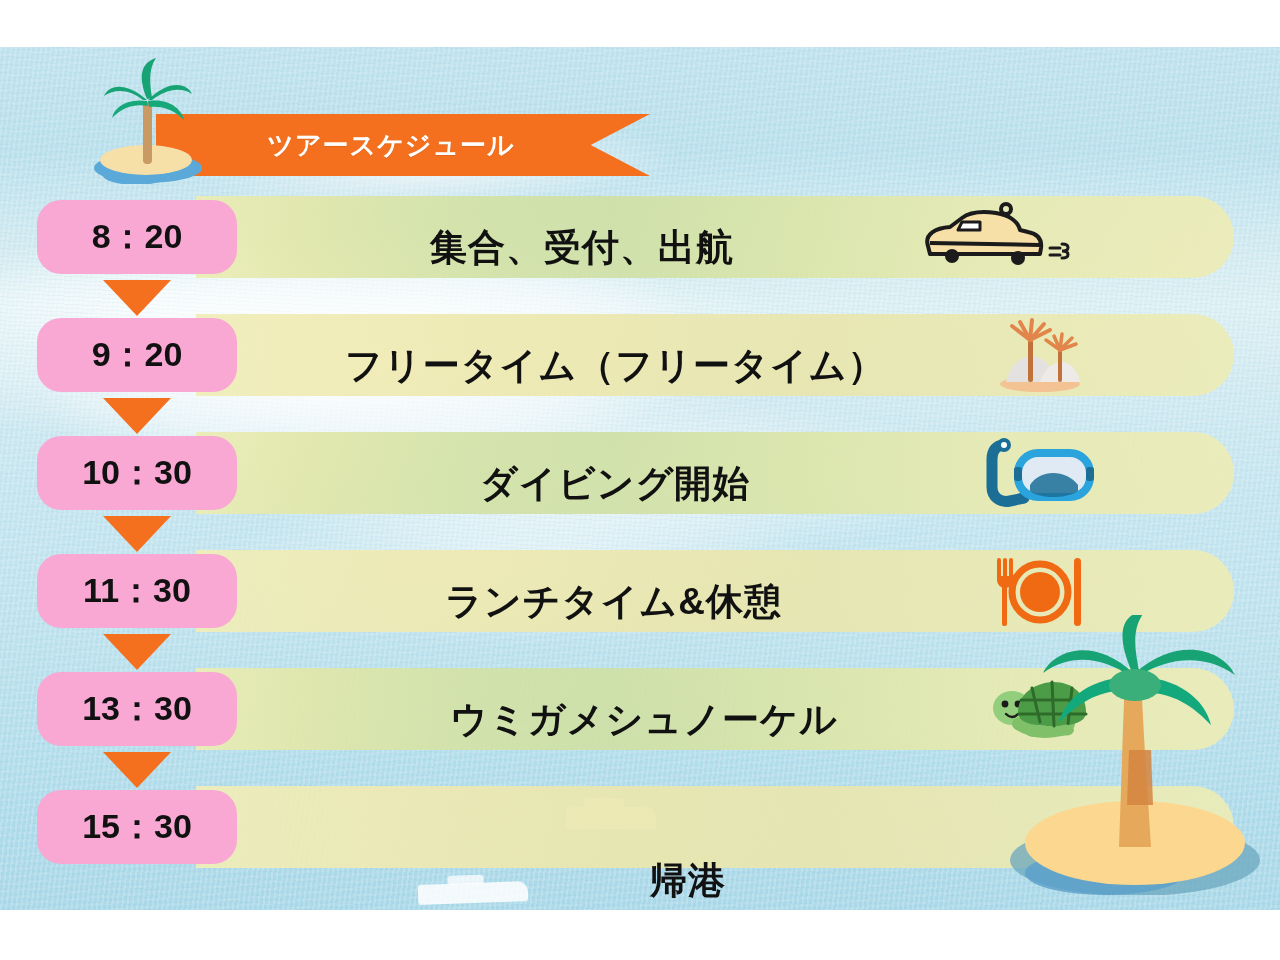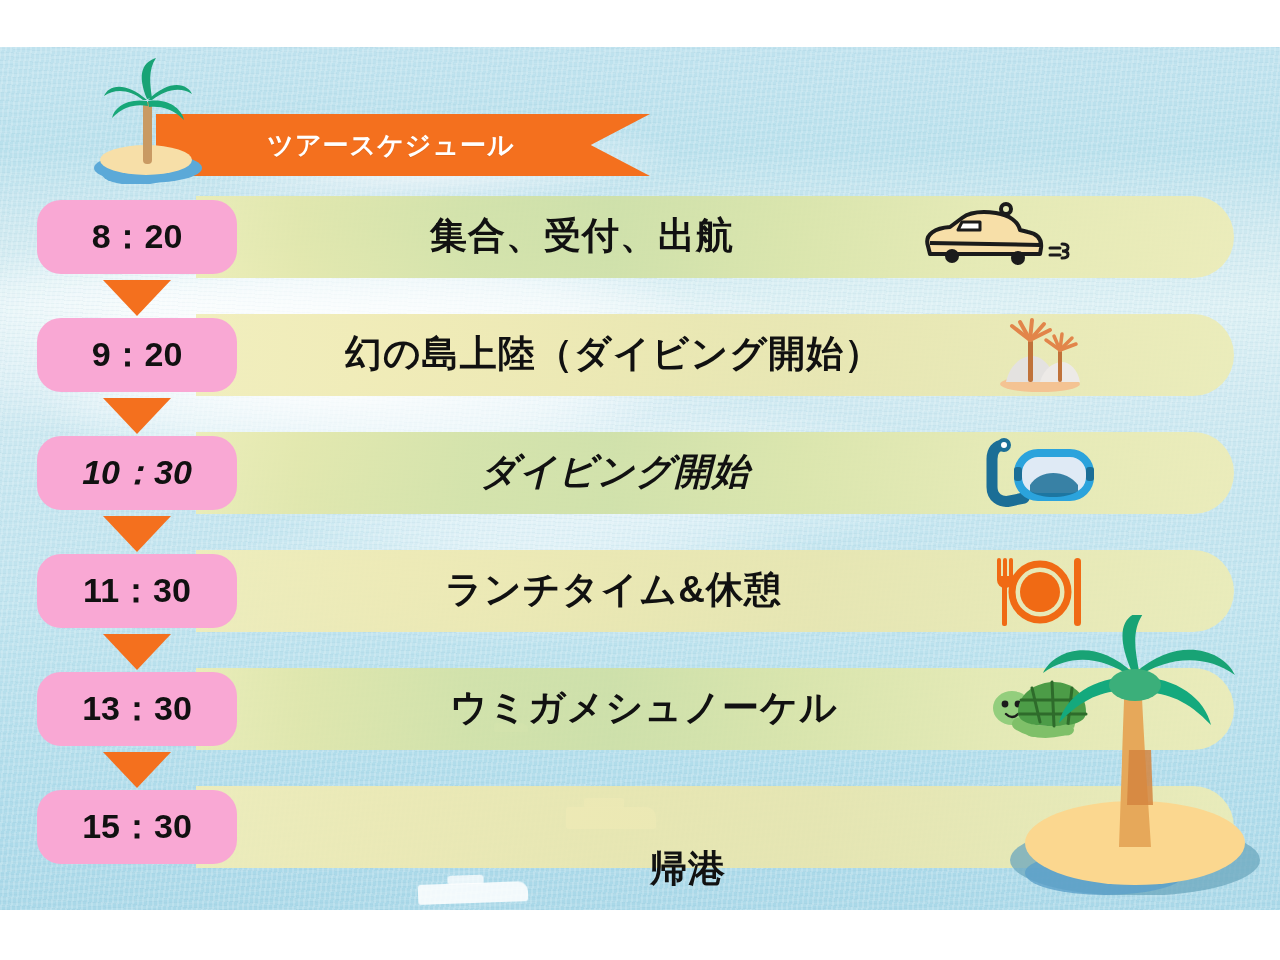--- a/index.html
+++ b/index.html
@@ -89,21 +89,21 @@
     color:#111; font-size:34px; font-weight:bold; letter-spacing:0px;
     white-space:nowrap;
   }
   .arrow{
     position:absolute; left:103px; width:68px; height:36px;
     background:#F4701E;
     -webkit-clip-path:polygon(0 0, 100% 0, 50% 100%);
     clip-path:polygon(0 0, 100% 0, 50% 100%);
   }
   .label{
-    position:absolute; top:0; height:80px; display:flex; align-items:center;
+    position:absolute; top:12px; height:80px; display:flex; align-items:center;
     color:#111; font-size:37px; font-weight:bold; letter-spacing:1px;
     white-space:nowrap;
   }
   .row-icon{ position:absolute; top:0; height:82px; display:flex; align-items:center; justify-content:center; }
 
   
   .isle-big{ position:absolute; left:985px; top:615px; width:300px; height:280px; }
 
   .footer-white{ position:absolute; left:0; top:910px; width:1280px; height:50px; background:#fff; }
   .header-white{ position:absolute; left:0; top:0; width:1280px; height:47px; background:#fff; }
@@ -161,21 +161,21 @@
           </g>
         </svg>
       </div>
     </div>
 
     <div class="arrow" style="top:280px;"></div>
 
     <div class="row alt" style="top:314px;">
       <div class="band"></div>
       <div class="time-pill">9：20</div>
-      <div class="label" style="left:345px;">幻の島上陸（ダイビング開始）</div>
+      <div class="label" style="left:345px;">フリータイム（フリータイム）</div>
       <div class="row-icon" style="left:985px; width:110px;">
         <svg width="105" height="78" viewBox="0 0 105 78">
           <ellipse cx="52" cy="68" rx="40" ry="8" fill="#F6B98A" opacity=".8"></ellipse>
           <path d="M18 66 C22 48 34 40 44 40 C54 40 64 50 68 66 Z" fill="#E4E2E0"></path>
           <path d="M52 66 C56 52 66 46 74 46 C82 46 90 54 92 66 Z" fill="#EDEAE7"></path>
           <rect x="40" y="24" width="5" height="42" rx="2" fill="#C0723A"></rect>
           <rect x="70" y="34" width="4" height="32" rx="2" fill="#C0723A"></rect>
           <g stroke="#E2854A" stroke-width="4" stroke-linecap="round" fill="none">
             <path d="M42 24 L24 10"></path>
               <path d="M42 24 L32 6"></path>
@@ -189,21 +189,21 @@
               <path d="M72 34 L74 18"></path>
             <path d="M72 34 L84 22"></path>
               <path d="M72 34 L88 28"></path>
           </g>
         </svg>
       </div>
     </div>
 
     <div class="arrow" style="top:398px;"></div>
 
-    <div class="row" style="top:432px;font-style:italic;">
+    <div class="row" style="top:432px;">
       <div class="band"></div>
       <div class="time-pill">10：30</div>
       <div class="label" style="left:480px;">ダイビング開始</div>
       <div class="row-icon" style="left:975px; width:130px;">
         <svg width="125" height="80" viewBox="0 0 125 80">
           <path d="M26 12 C18 12 14 18 14 26 L14 54 C14 64 22 70 32 68 L46 65" stroke="#1B6E96" stroke-width="11" fill="none" stroke-linecap="round"></path>
           <circle cx="26" cy="12" r="5" fill="#fff" stroke="#1B6E96" stroke-width="4"></circle>
           <rect x="40" y="20" width="72" height="44" rx="20" fill="#DFEAF5" stroke="#2BA3DC" stroke-width="8"></rect>
           <path d="M52 52 C62 36 88 36 100 52 L100 58 C88 66 62 66 52 58 Z" fill="#1B6E96" opacity=".85"></path>
           <rect x="36" y="34" width="8" height="14" rx="3" fill="#1B6E96"></rect>

